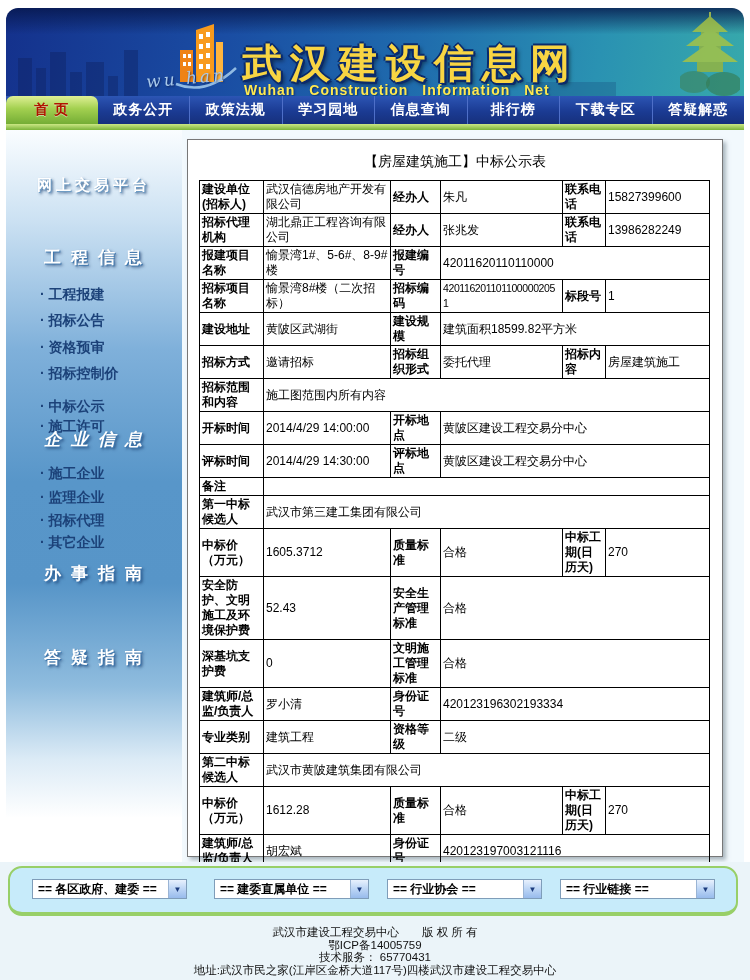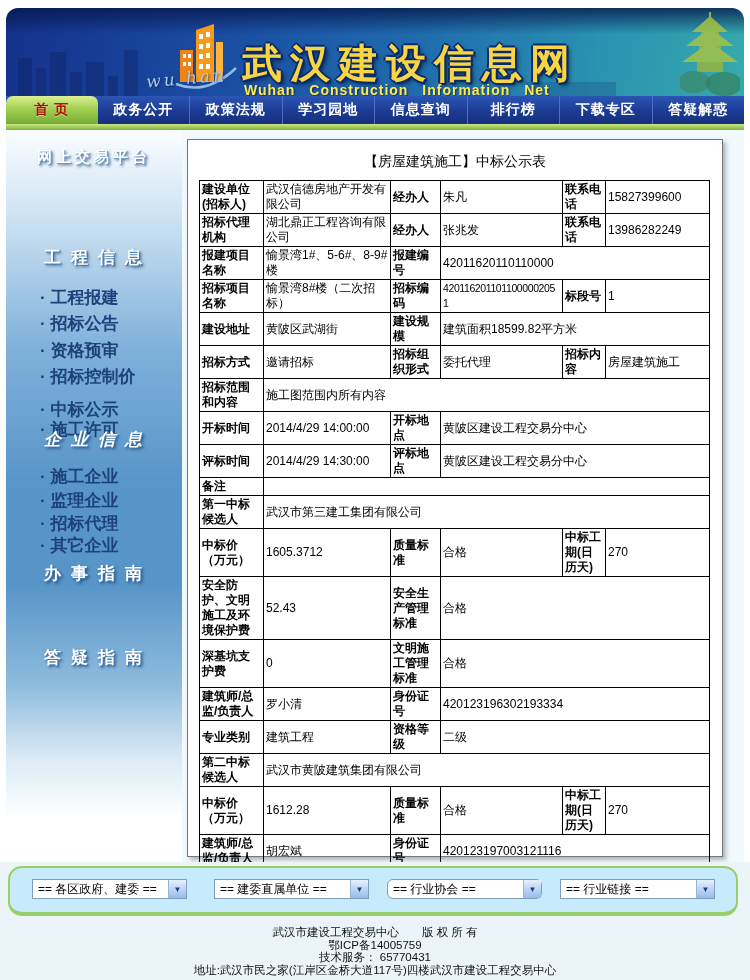--- a/index.html
+++ b/index.html
@@ -65,21 +65,21 @@
     font-size:15px;letter-spacing:4px;
     text-shadow:1px 1px 0 #6f9cc4,2px 2px 3px rgba(20,60,110,.85);
   }
   .sb-title{
     position:absolute;left:0;width:100%;text-align:center;color:#fff;font-weight:bold;
     font-size:17px;letter-spacing:10px;padding-left:8px;box-sizing:border-box;
     text-shadow:1px 1px 0 #3c76ad,2px 2px 3px rgba(10,40,90,.7);cursor:default;
   }
   .sb-title.clickable{cursor:pointer;}
   .sb-link{
-    position:absolute;left:34px;color:#1c4279;font-weight:bold;font-size:17px;
+    position:absolute;left:34px;color:#1c4279;font-weight:bold;font-size:14px;
     cursor:pointer;white-space:nowrap;
   }
   .panel{
     position:absolute;left:181px;top:9px;width:534px;height:716px;background:#fff;
     border:1px solid #777;box-shadow:3px 3px 4px rgba(100,118,130,.5);box-sizing:content-box;
   }
   .panel-title{text-align:center;font-size:14px;color:#000;padding:13px 0 9px 0;}
   table.bid{border-collapse:collapse;table-layout:fixed;width:510px;margin-left:11px;}
   table.bid td{
     border:1px solid #000;padding:1px 2px;font-size:12px;line-height:15px;height:15px;
@@ -91,21 +91,21 @@
   .bottom{position:absolute;left:0;top:862px;width:750px;height:118px;background:#ebf4f9;}
   .linkbox{
     position:absolute;left:8px;top:4px;width:726px;height:44px;background:#c7ebfa;
     border:2px solid #98cf68;border-bottom-width:4px;border-radius:14px;
   }
   .xp-select{
     position:absolute;top:11px;width:155px;height:20px;background:#fff;
     border:1px solid #7f9db9;display:flex;align-items:center;font-size:12px;
     box-sizing:border-box;cursor:pointer;
   }
-  .xp-select-text{flex:1;padding-left:5px;white-space:nowrap;overflow:hidden;color:#000;}
+  .xp-select-text{flex:1;padding-left:5px;white-space:nowrap;overflow:hidden;color:#000;font-weight:bold;}
   .xp-select-arrow{
     width:17px;height:18px;border-left:1px solid #9ab4d4;color:#1d3c7e;font-size:8px;
     display:flex;align-items:center;justify-content:center;
     background:linear-gradient(180deg,#e8f1fd,#c0d8f6 45%,#98bbec);
   }
   .footer-text{position:absolute;left:0;top:64px;width:100%;text-align:center;
     font-size:11.5px;line-height:12.5px;color:#111;}
 </style>
 </head>
 <body>
@@ -170,21 +170,21 @@
     <div class="nav-tab">学习园地</div>
     <div class="nav-tab">信息查询</div>
     <div class="nav-tab">排行榜</div>
     <div class="nav-tab">下载专区</div>
     <div class="nav-tab">答疑解惑</div>
   </div>
 <div class="green-strip"></div>
 
 <div class="main">
   <div class="sidebar" id="sidebar">
-    <div class="sb-platform" id="sb-platform" style="top:18px;font-family:Liberation Serif, serif;">网上交易平台</div>
+    <div class="sb-platform" id="sb-platform" style="top:46px;font-family:Liberation Serif, serif;">网上交易平台</div>
   <div class="sb-title" style="top: 116px;">工程信息</div>
       <div class="sb-link" style="top: 156px;">· 工程报建</div>
       <div class="sb-link" style="top: 182px;">· 招标公告</div>
       <div class="sb-link" style="top: 209px;">· 资格预审</div>
       <div class="sb-link" style="top: 235px;">· 招标控制价</div>
       <div class="sb-link" style="top: 268px;">· 中标公示</div>
       <div class="sb-link" style="top: 288px;">· 施工许可</div>
       <div class="sb-title" style="top: 298px; font-style: italic;">企业信息</div>
       <div class="sb-link" style="top: 335px;">· 施工企业</div>
       <div class="sb-link" style="top: 359px;">· 监理企业</div>
@@ -350,21 +350,21 @@
 <div class="bottom">
   <div class="linkbox" id="linkbox">
       <div class="xp-select" style="left: 22px;">
         <span class="xp-select-text">== 各区政府、建委 ==</span>
         <span class="xp-select-arrow">▼</span>
       </div>
       <div class="xp-select" style="left: 204px;">
         <span class="xp-select-text">== 建委直属单位 ==</span>
         <span class="xp-select-arrow">▼</span>
       </div>
-      <div class="xp-select" style="left: 377px; border-radius: 6px;">
+      <div class="xp-select" style="left: 377px;">
         <span class="xp-select-text">== 行业协会 ==</span>
         <span class="xp-select-arrow">▼</span>
       </div>
       <div class="xp-select" style="left: 550px;">
         <span class="xp-select-text">== 行业链接 ==</span>
         <span class="xp-select-arrow">▼</span>
       </div>
     </div>
   <div class="footer-text" id="footer-text">
       <div>武汉市建设工程交易中心　　版 权 所 有</div>

